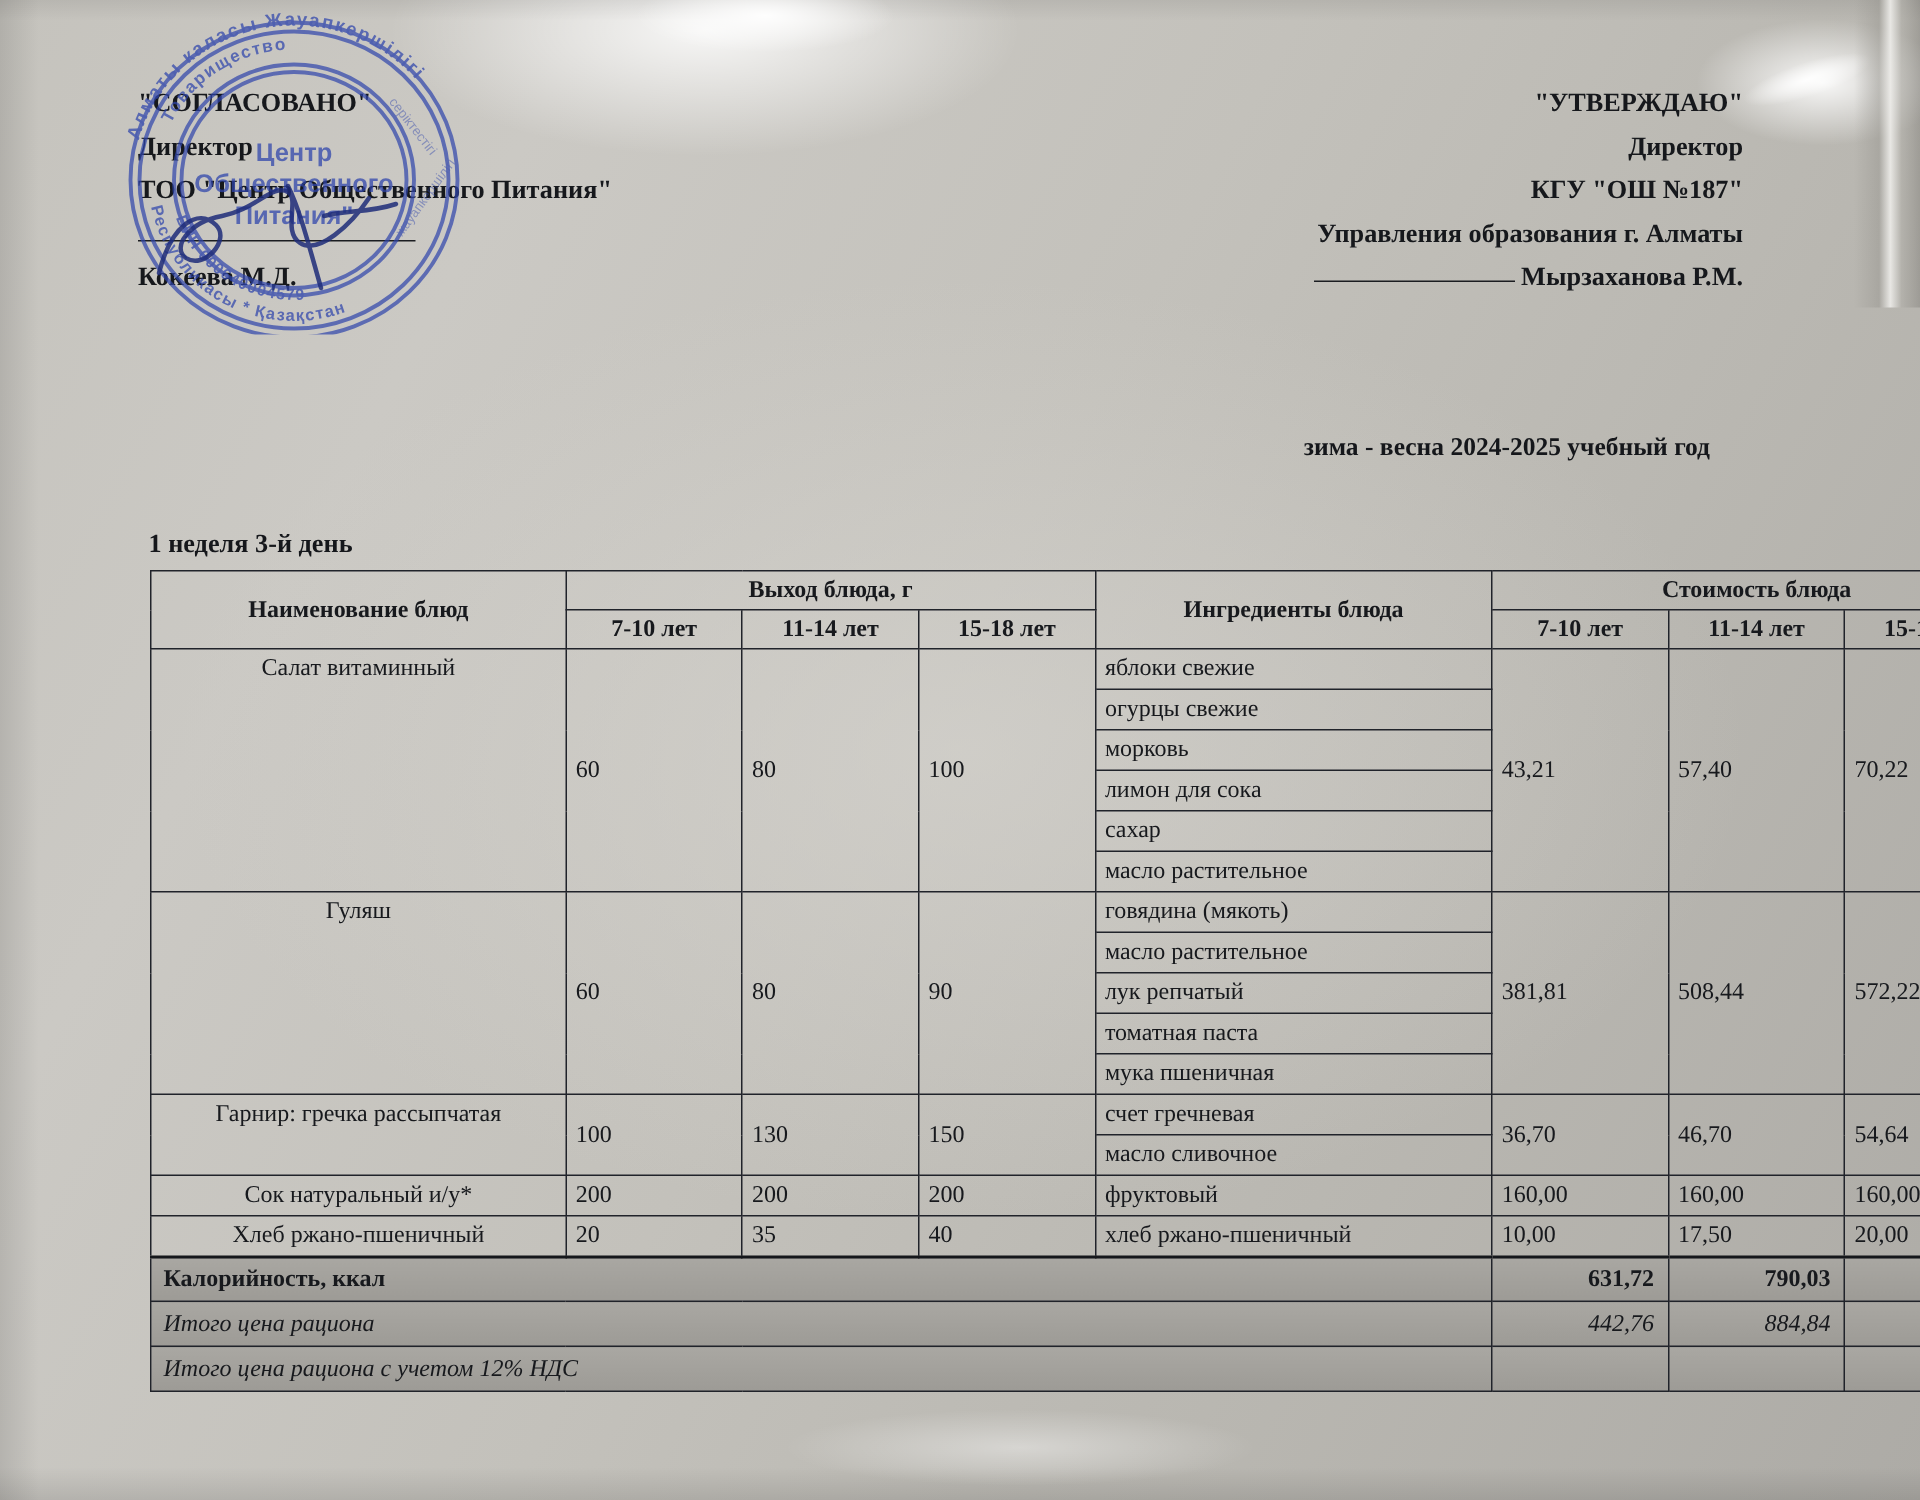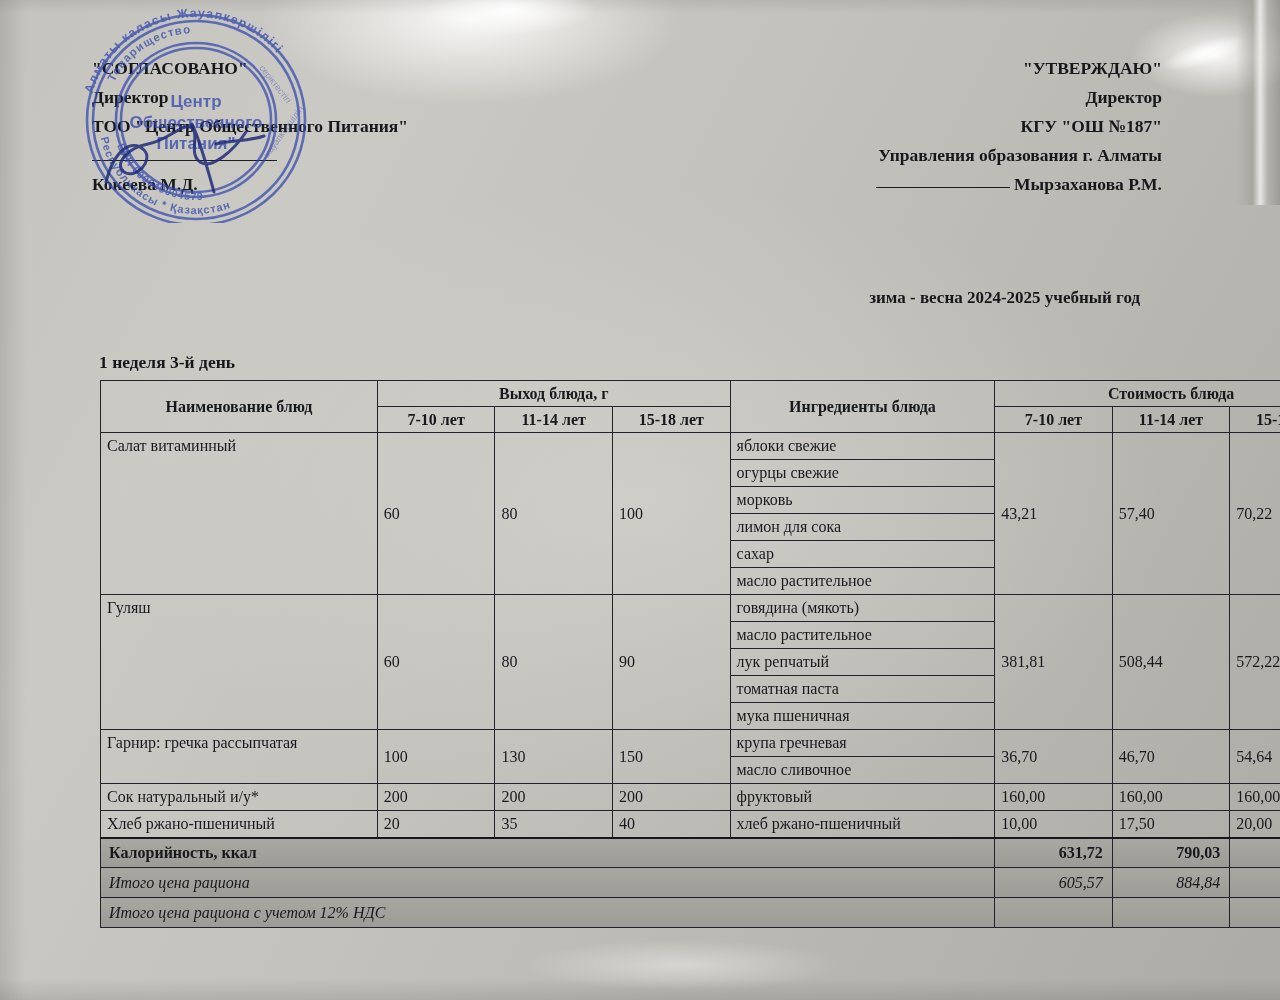--- a/index.html
+++ b/index.html
@@ -108,21 +108,21 @@
     table-layout:fixed;
   }
   table, th, td{ border:1.4px solid #20232a; }
   thead th{
     font-weight:bold; text-align:center; padding:3px 4px;
     background:transparent; line-height:19px;
   }
   td{ padding:2px 6px; line-height:18px; height:27px; }
   td.c{ }
   td.r{ text-align:right; padding-right:9px; }
-  td.nm{ vertical-align:top; padding-top:4px; }
+  td.nm{ vertical-align:top; padding-top:4px;text-align:center; }
   .sumrow td{
     background:linear-gradient(180deg,#a9a7a2,#9d9b96);
     font-weight:bold; height:30px;
   }
   .sumrow.italic td{ font-style:italic; font-weight:normal; }
   .sumlabel{ padding-left:8px; }
   .thick-top{ border-top:2.6px solid #15171b !important; }
 
   col.c-name{ width:226px; }
   col.c-out{ width:96px; }
@@ -287,21 +287,21 @@
             <td>томатная паста</td>
           </tr>
           <tr>
             <td>мука пшеничная</td>
           </tr>
           <tr>
             <td class="nm" rowspan="2">Гарнир: гречка рассыпчатая</td>
             <td class="c" rowspan="2">100</td>
             <td class="c" rowspan="2">130</td>
             <td class="c" rowspan="2">150</td>
-            <td>крупа гречневая</td>
+            <td>счет гречневая</td>
             <td class="c" rowspan="2">36,70</td>
             <td class="c" rowspan="2">46,70</td>
             <td class="c" rowspan="2">54,64</td>
           </tr>
           <tr>
             <td>масло сливочное</td>
           </tr>
           <tr>
             <td class="nm" rowspan="1">Сок натуральный и/у*</td>
             <td class="c" rowspan="1">200</td>
@@ -323,21 +323,21 @@
             <td class="c" rowspan="1">20,00</td>
           </tr>
           <tr class="sumrow">
             <td class="sumlabel thick-top" colspan="5">Калорийность, ккал</td>
             <td class="r thick-top">631,72</td>
             <td class="r thick-top">790,03</td>
             <td class="r thick-top">877,09</td>
           </tr>
           <tr class="sumrow italic">
             <td class="sumlabel" colspan="5">Итого цена рациона</td>
-            <td class="r">605,57</td>
+            <td class="r">442,76</td>
             <td class="r">884,84</td>
             <td class="r">982,34</td>
           </tr>
           <tr class="sumrow italic">
             <td class="sumlabel" colspan="5">Итого цена рациона с учетом 12% НДС</td>
             <td class="r"></td>
             <td class="r"></td>
             <td class="r"></td>
           </tr>
         </tbody>

